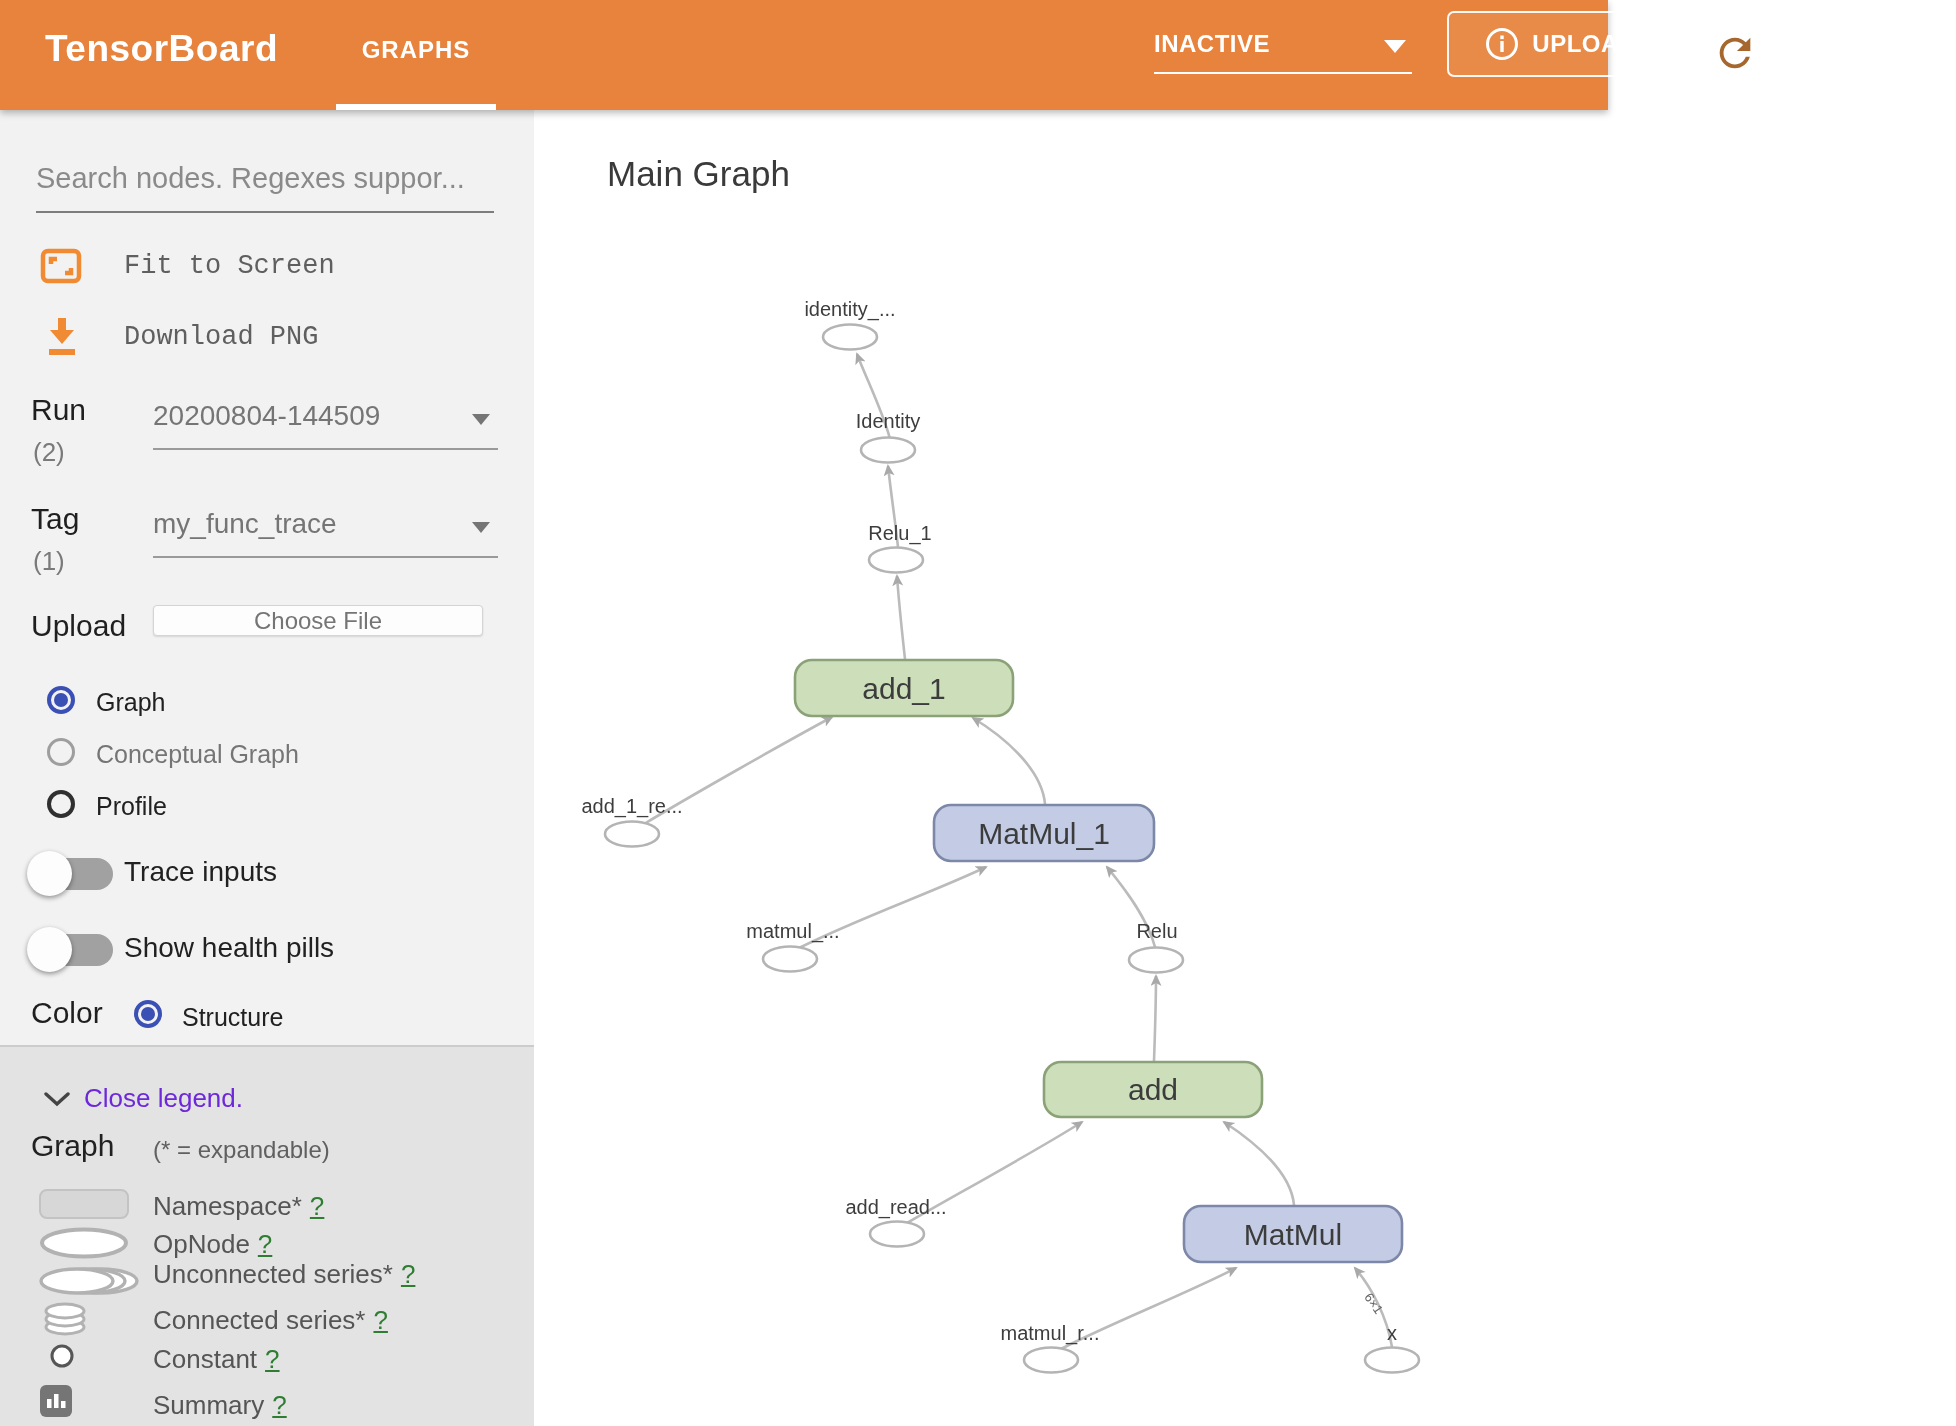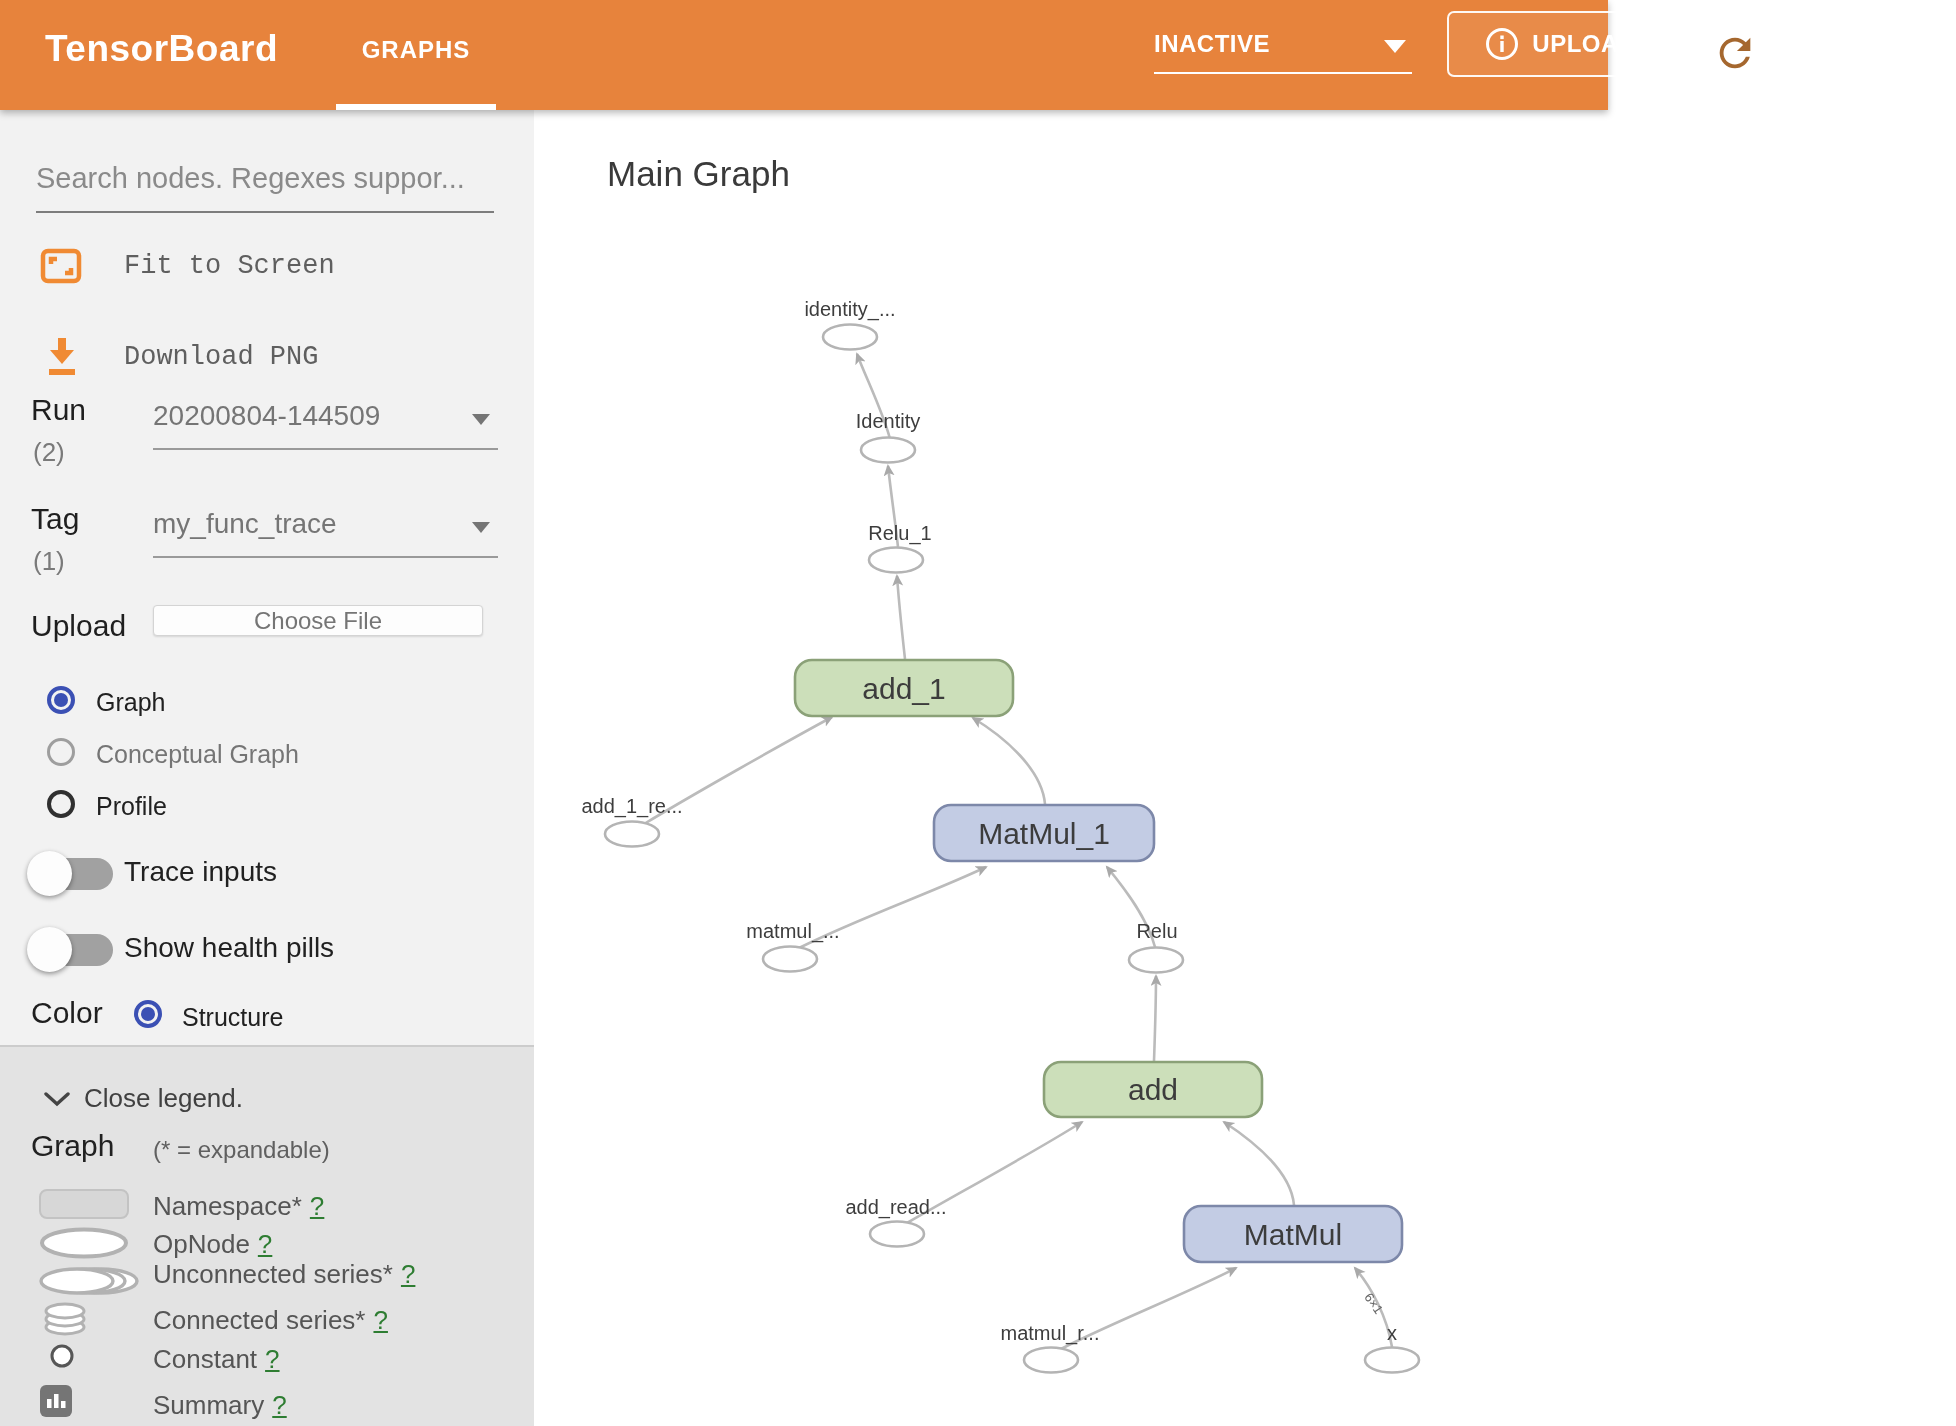--- a/index.html
+++ b/index.html
@@ -50,21 +50,21 @@
   .radio.dark { border:4px solid #303030; }
   .radio-label { position:absolute; font-size:25px; color:#212121; }
   .radio-label.dim { color:#757575; }
   .toggle { position:absolute; width:120px; height:46px; cursor:pointer; }
   .toggle .track { position:absolute; left:4px; top:8px; width:82px; height:32px; border-radius:16px; background:#a1a1a1; }
   .toggle .knob { position:absolute; left:0px; top:1px; width:45px; height:45px; border-radius:50%; background:#fdfdfd;
                   box-shadow:0 2px 5px rgba(0,0,0,0.4); }
   .toggle-label { position:absolute; font-size:28px; color:#212121; }
   .legend-panel { position:absolute; left:0; top:935px; width:534px; height:381px; background:#e3e3e3;
                   border-top:2px solid #cccccc; }
-  .legend-close-label { position:absolute; left:84px; top:36px; font-size:26px; color:#404040; cursor:pointer; }
+  .legend-close-label { position:absolute; left:84px; top:36px; font-size:26px; color:#6d28d9; cursor:pointer; }
   .legend-head { position:absolute; left:31px; top:82px; font-size:30px; color:#212121; }
   .legend-note { position:absolute; left:153px; top:89px; font-size:24px; color:#606060; }
   .legend-label { position:absolute; left:153px; font-size:26px; color:#555; }
   .qlink { color:#2e7d32; text-decoration:underline; margin-left:8px; cursor:pointer; }
   .ns-swatch { position:absolute; left:39px; width:90px; height:30px; background:#d7d7d7;
                border:2px solid #c3c3c3; border-radius:8px; }
   .sum-swatch { position:absolute; left:40px; width:32px; height:32px; background:#757575; border-radius:6px; }
 
   
   .main { position:absolute; left:534px; top:110px; width:1422px; height:1316px; background:#fff; }
@@ -119,21 +119,21 @@
 
   <div class="tool-row" style="left:40px; top:136px;">
     <svg width="42" height="40" viewBox="0 0 42 40">
       <rect x="3" y="5" width="36" height="30" rx="5" fill="none" stroke="#f08a33" stroke-width="4.5"></rect>
       <path d="M11 18 v-5 h6" fill="none" stroke="#f08a33" stroke-width="4.5"></path>
       <path d="M31 22 v5 h-6" fill="none" stroke="#f08a33" stroke-width="4.5"></path>
     </svg>
     <span class="tool-label" style="margin-left:42px;">Fit to Screen</span>
   </div>
 
-  <div class="tool-row" style="left:44px; top:206px;margin-top:20px;">
+  <div class="tool-row" style="left:44px; top:206px;">
     <svg width="36" height="42" viewBox="0 0 36 42">
       <rect x="14" y="2" width="8" height="13" fill="#f08a33"></rect>
       <path d="M6 14 h24 L18 28 z" fill="#f08a33"></path>
       <rect x="5" y="33" width="26" height="6" fill="#f08a33"></rect>
     </svg>
     <span class="tool-label" style="margin-left:44px;">Download PNG</span>
   </div>
 
   <div class="sb-abs fieldlabel" style="left:31px; top:283px;">Run</div>
   <div class="sb-abs fieldcount" style="left:33px; top:327px;">(2)</div>

